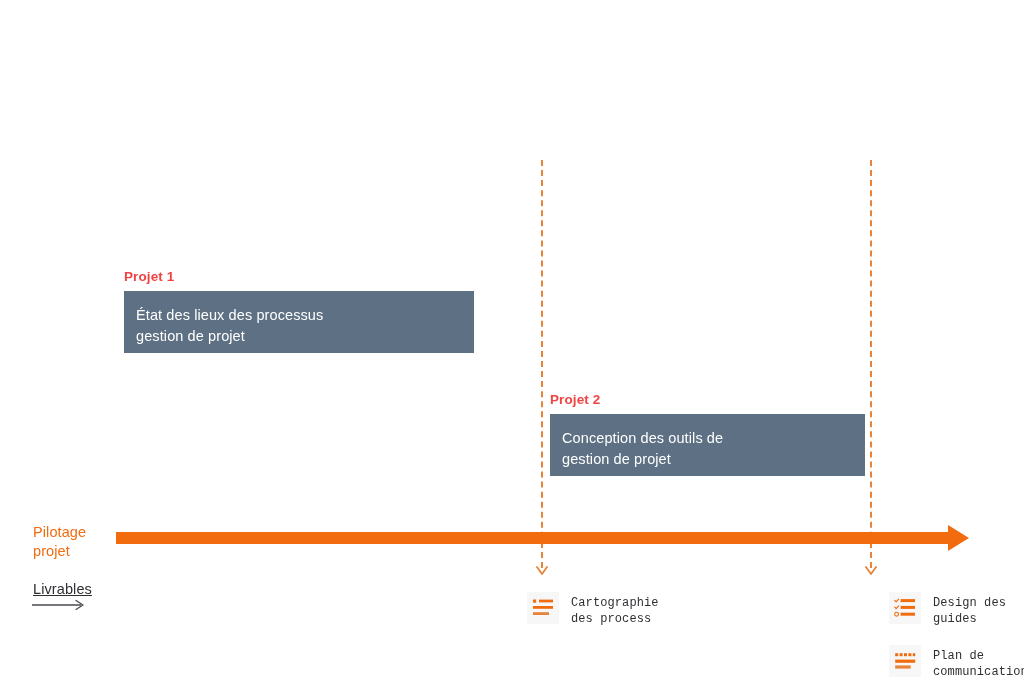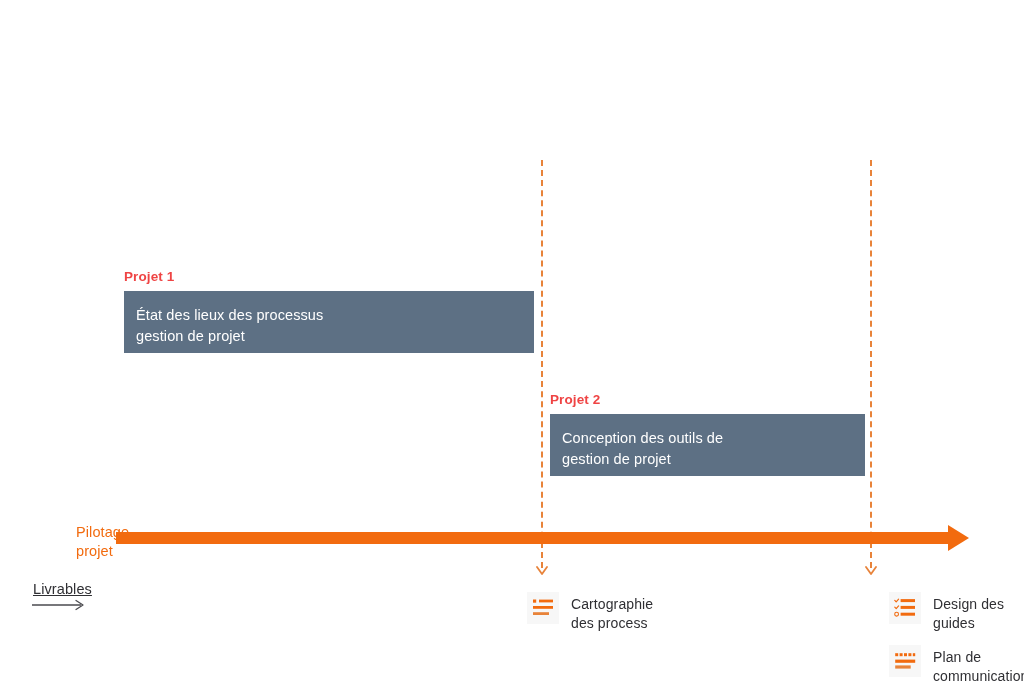--- a/index.html
+++ b/index.html
@@ -74,21 +74,21 @@
   }
 
   
   .axis-label {
     position: absolute;
     font-size: 14.5px;
     line-height: 1.32;
     letter-spacing: 0.1px;
     white-space: pre-line;
   }
-  .axis-label.pilotage { color: #F26B0F; margin-left: 43px; }
+  .axis-label.pilotage { color: #F26B0F; }
   .axis-label.livrables { color: #2f2f33; }
 
   .livrables-arrow {
     position: absolute;
   }
 
   
   .deliverable {
     position: absolute;
     display: flex;
@@ -98,46 +98,47 @@
     width: 32px;
     height: 32px;
     background: #F7F7F7;
     flex: 0 0 32px;
     display: flex;
     align-items: center;
     justify-content: center;
   }
   .deliverable-text {
     margin-left: 12px;
-    font-size: 14px;
+    font-size: 12px;
     line-height: 1.35;
     color: #2f2f33;
     letter-spacing: 0.1px;
     white-space: pre-line;
     padding-top: 3px;
+    font-family: Liberation Mono, monospace;
   }
 </style>
 </head>
 <body>
 
 <div class="canvas">
 
   <div class="milestone-line" style="left:541px; top:160px; height:408px;"></div>
   <svg class="milestone-chevron" style="left:536px; top:566px;" viewBox="0 0 12 10">
     <path d="M1 1 L6 8 L11 1" fill="none" stroke="#E8833A" stroke-width="1.8" stroke-linecap="round" stroke-linejoin="round"></path>
   </svg>
 
   <div class="milestone-line" style="left:870px; top:160px; height:408px;"></div>
   <svg class="milestone-chevron" style="left:865px; top:566px;" viewBox="0 0 12 10">
     <path d="M1 1 L6 8 L11 1" fill="none" stroke="#E8833A" stroke-width="1.8" stroke-linecap="round" stroke-linejoin="round"></path>
   </svg>
 
   <div class="project-group" style="left:124px; top:269px;">
     <div class="project-title">Projet 1</div>
-    <div class="project-bar" style="width:410px; height:62px;">
+    <div class="project-bar" style="width:350px; height:62px;">
       <span class="project-bar-label">État des lieux des processus
 gestion de projet</span>
     </div>
   </div>
 
   <div class="project-group" style="left:550px; top:392px;">
     <div class="project-title">Projet 2</div>
     <div class="project-bar" style="width:315px; height:62px;">
       <span class="project-bar-label">Conception des outils de
 gestion de projet</span>

